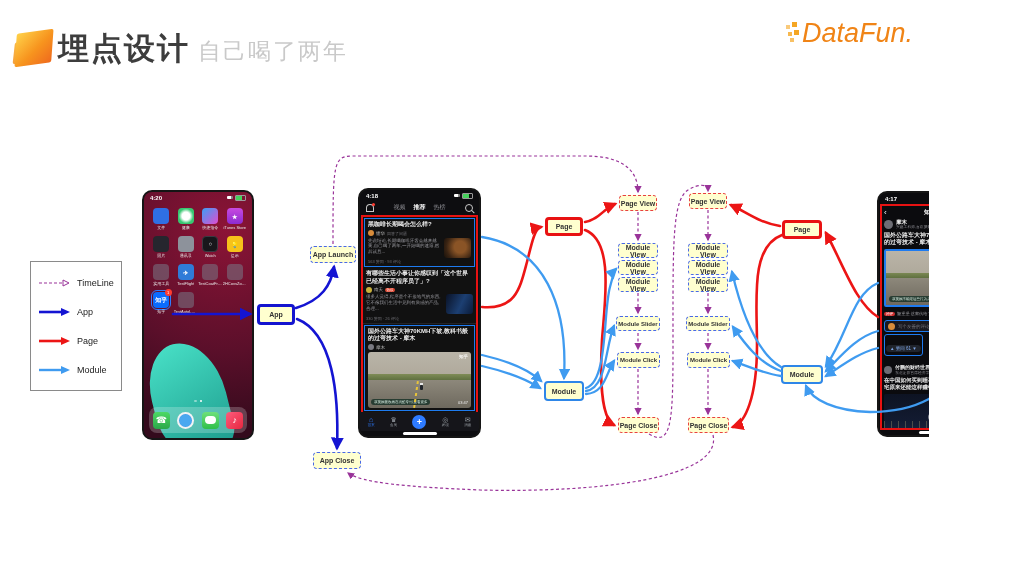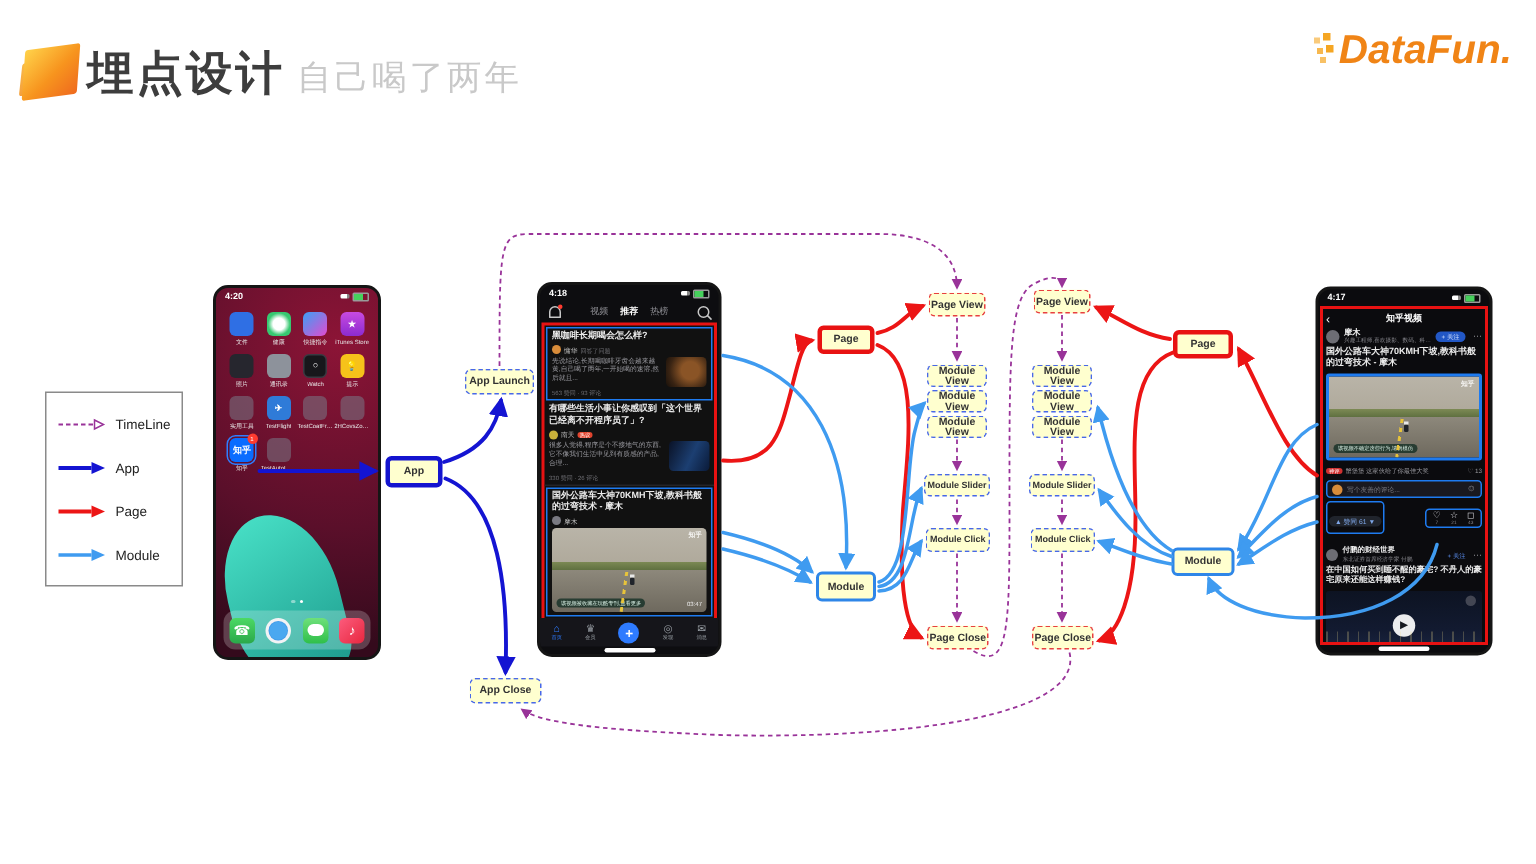--- a/index.html
+++ b/index.html
@@ -1,25 +1,25 @@
 <!DOCTYPE html>
 <html><head>
 <meta charset="utf-8">
 <style>
   html,body{margin:0;padding:0;background:#ffffff;font-family:"Liberation Sans",sans-serif;}
-  .stage{position:relative;width:1024px;height:576px;background:#fff;overflow:hidden;}
+  .stage{position:relative;width:929px;height:576px;background:#fff;overflow:hidden;}
 
   
   .hdr{position:absolute;left:0;top:0;width:100%;height:90px;z-index:1;}
   .hdr-logo{position:absolute;left:14px;top:27px;width:40px;height:42px;}
   .hdr-logo .pgram{position:absolute;left:2px;top:4px;width:36px;height:34px;background:linear-gradient(135deg,#ffd24a,#f7941e 55%,#ef6a1e);transform:skewX(-12deg) rotate(-8deg);border-radius:2px;}
   .hdr-logo .pgram2{position:absolute;left:0;top:14px;width:20px;height:22px;background:linear-gradient(135deg,#f9b234,#ee7d1a);transform:skewX(-14deg) rotate(-8deg);opacity:.9;border-radius:2px;}
   .hdr-title{position:absolute;left:58px;top:28px;font-size:31px;font-weight:bold;color:#3d3d3d;letter-spacing:2px;}
   .hdr-sub{position:absolute;left:198px;top:36px;font-size:23px;color:#c9c9c9;letter-spacing:2px;}
-  .brand{position:absolute;right:16px;top:18px;font-size:27px;font-weight:bold;font-style:italic;color:#f08416;letter-spacing:0px;text-align:right;}
+  .brand{position:absolute;right:16px;top:18px;font-size:27px;font-weight:normal;font-style:italic;color:#f08416;letter-spacing:0px;text-align:right;}
   .brand .px{display:inline-block;width:14px;height:20px;position:relative;margin-right:2px;}
   .brand .px i{position:absolute;background:#f5a623;}
   .brand .px i:nth-child(1){width:4px;height:4px;left:0;top:3px;opacity:.6}
   .brand .px i:nth-child(2){width:5px;height:5px;left:6px;top:0;}
   .brand .px i:nth-child(3){width:4px;height:4px;left:2px;top:10px;opacity:.8}
   .brand .px i:nth-child(4){width:5px;height:5px;left:8px;top:8px;}
   .brand .px i:nth-child(5){width:4px;height:4px;left:4px;top:16px;opacity:.7}
 
   
   .legend{position:absolute;left:30px;top:261px;width:92px;height:130px;border:1px solid #8a8a8a;background:#fff;z-index:1;display:flex;flex-direction:column;justify-content:space-around;padding:6px 6px;box-sizing:border-box;}

